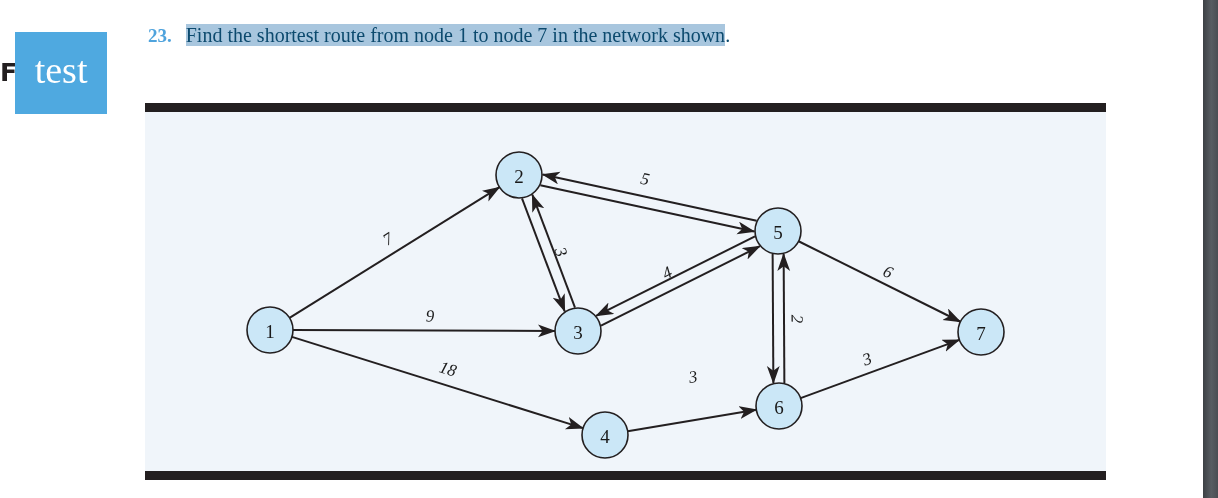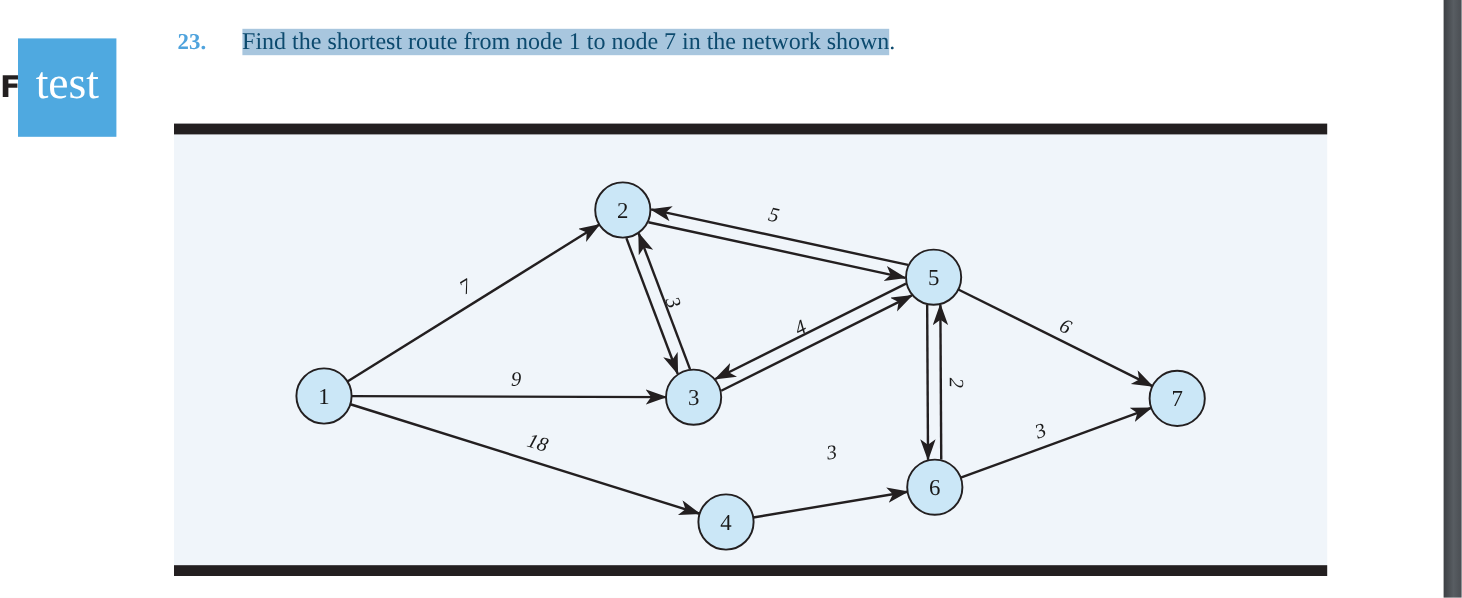--- a/index.html
+++ b/index.html
@@ -29,21 +29,21 @@
     font-family: "DejaVu Sans", "Liberation Sans", sans-serif;
     font-weight: bold;
     font-size: 25px;
     color: #231f20;
     letter-spacing: -1px;
     line-height: 1;
     margin-right: -1px;
     padding-bottom: 2px;
   }
   #logo-tile {
-    width: 82px;
+    width: 92px;
     height: 82px;
     background: #4fa9e0;
     display: flex;
     align-items: center;
     justify-content: center;
   }
   #logo-word {
     font-family: "Liberation Serif", "DejaVu Serif", serif;
     font-size: 38px;
     color: #ffffff;
@@ -58,21 +58,21 @@
     top: 24px;
     display: flex;
     align-items: baseline;
     white-space: nowrap;
   }
   #question-number {
     font-family: "Liberation Serif", "DejaVu Serif", serif;
     font-weight: bold;
     font-size: 19px;
     color: #4fa3dd;
-    margin-right: 30px;
+    margin-right: 14px;
   }
   #question-text {
     font-size: 20px;
     color: #0c4a6e;
   }
   .hl {
     background: #a8c6de;
   }
 
   

